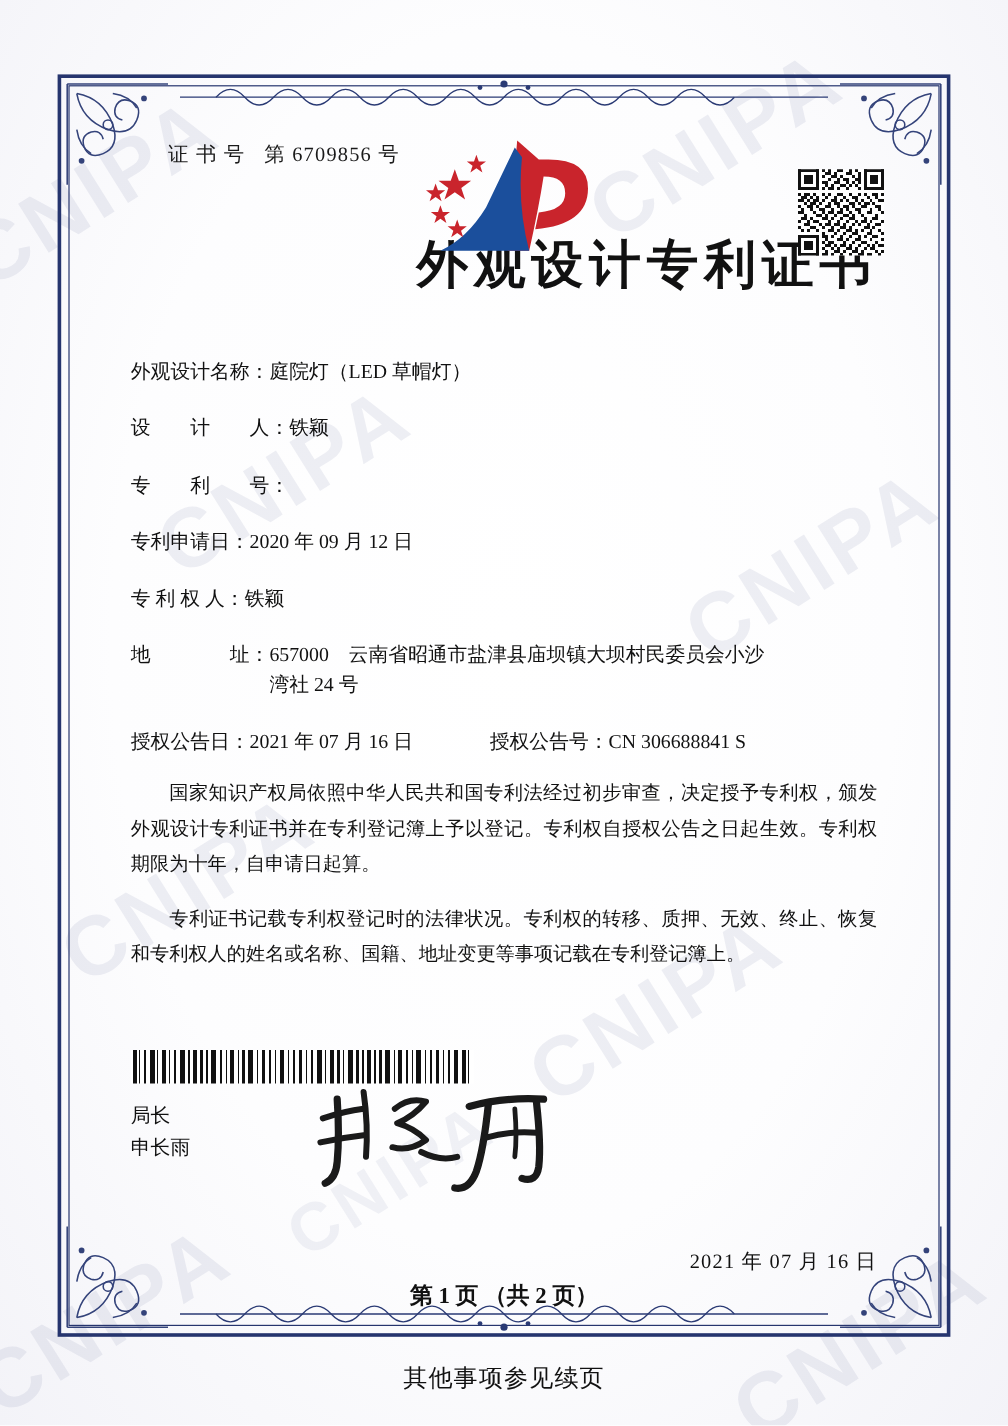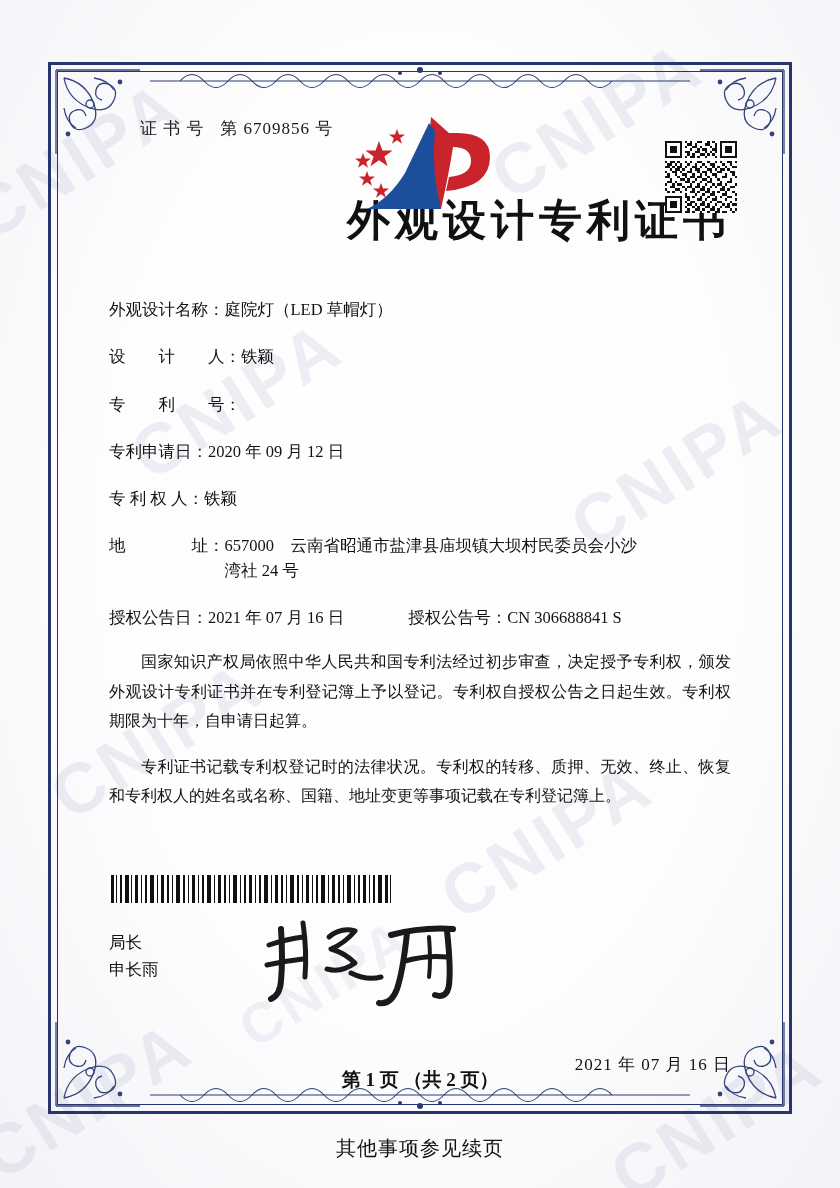--- a/index.html
+++ b/index.html
@@ -104,21 +104,21 @@
 
   .para{
     font-size:16px;line-height:1.85;color:#111;margin-top:16px;text-align:justify;
     text-indent:2em;
   }
 
   .barcode{
     margin-top:64px;height:28px;width:286px;
   }
 
-  .sign-area{position:relative;margin-top:26px;height:120px;}
+  .sign-area{position:relative;margin-top:13px;height:120px;}
   .sign-label{font-size:16.5px;line-height:1.65;color:#111;}
   .signature{
     position:absolute;left:150px;top:-14px;
     width:220px;height:92px;color:#1a1a1a;
   }
   .signature svg{width:100%;height:100%;display:block;}
 
   .issue-date{
     text-align:right;font-size:17px;color:#111;margin-top:4px;letter-spacing:1px;
   }

